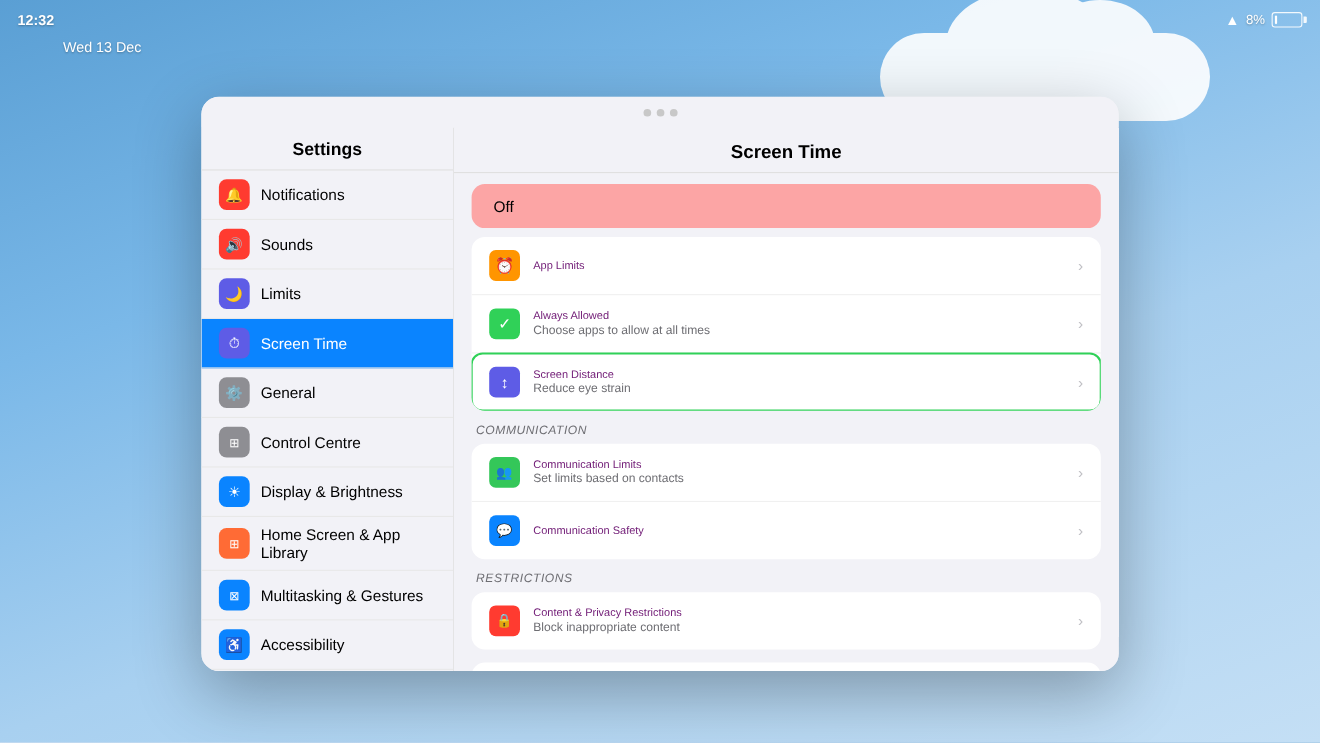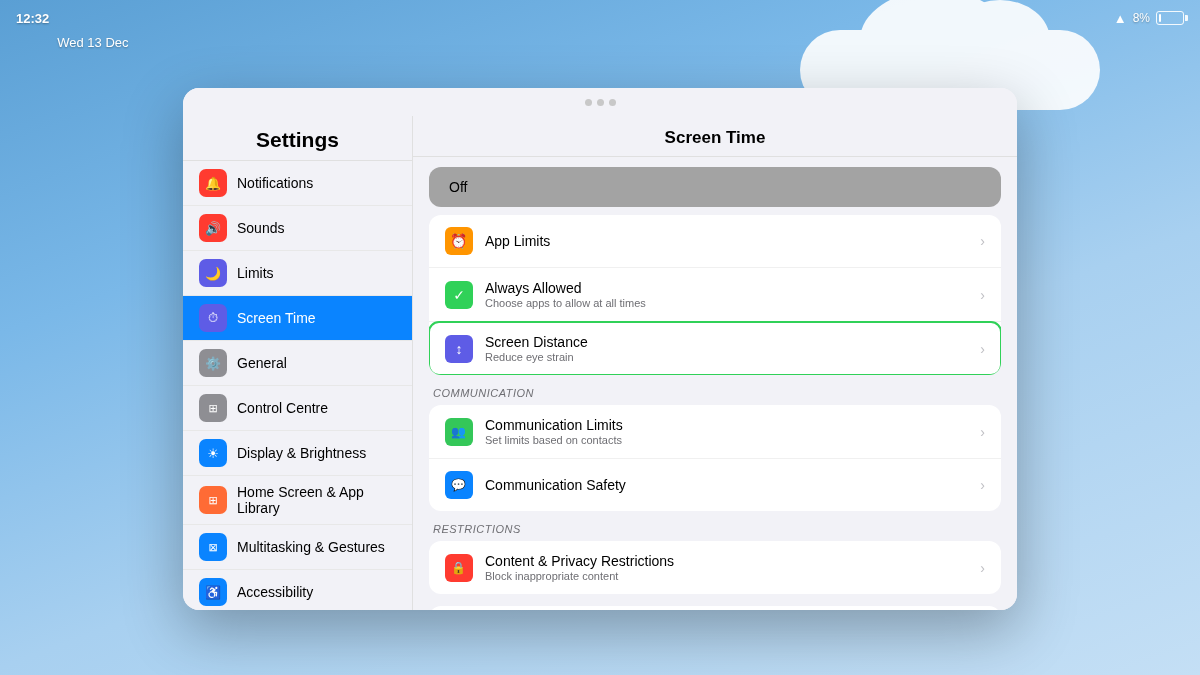--- a/index.html
+++ b/index.html
@@ -146,21 +146,21 @@
     
     .sidebar {
       width: 230px;
       background: #f2f2f7;
       border-right: 1px solid #e0e0e0;
       overflow-y: auto;
       flex-shrink: 0;
     }
     .sidebar-header {
       padding: 12px 16px 8px;
-      font-size: 21px;
+      font-size: 16px;
       font-weight: 600;
       color: #000;
       text-align: center;
       border-bottom: 1px solid #e0e0e0;
     }
     .sidebar-item {
       display: flex;
       align-items: center;
       padding: 8px 16px;
       gap: 10px;
@@ -245,22 +245,22 @@
       display: flex;
       align-items: center;
       justify-content: center;
       font-size: 14px;
       flex-shrink: 0;
     }
     .row-text {
       flex: 1;
     }
     .row-title {
-      font-size: 14px;
-      color: #000000;
+      font-size: 10px;
+      color: #701a75;
     }
     .row-subtitle {
       font-size: 11px;
       color: #6e6e73;
       margin-top: 1px;
     }
     .chevron {
       color: #c0c0c5;
       font-size: 14px;
     }
@@ -378,21 +378,21 @@
         <span class="item-label">Accessibility</span>
       </div>
 
     </div>
 
     <div class="main-content">
       <div class="main-header">Screen Time</div>
 
       <div class="content-section">
 
-        <div style="background:#a3a3a3; border-radius:12px; margin-top:10px; padding:0 4px;">
+        <div style="background:#fca5a5; border-radius:12px; margin-top:10px; padding:0 4px;">
           <div class="card-row" style="border-bottom:none;">
             <span class="off-text" style="padding:0;">Off</span>
           </div>
         </div>
 
         <div class="card" style="margin-top:8px;">
           <div class="card-row">
             <div class="row-icon" style="background:#ff9500;">
               <span style="color:white;font-size:14px;">⏰</span>
             </div>

